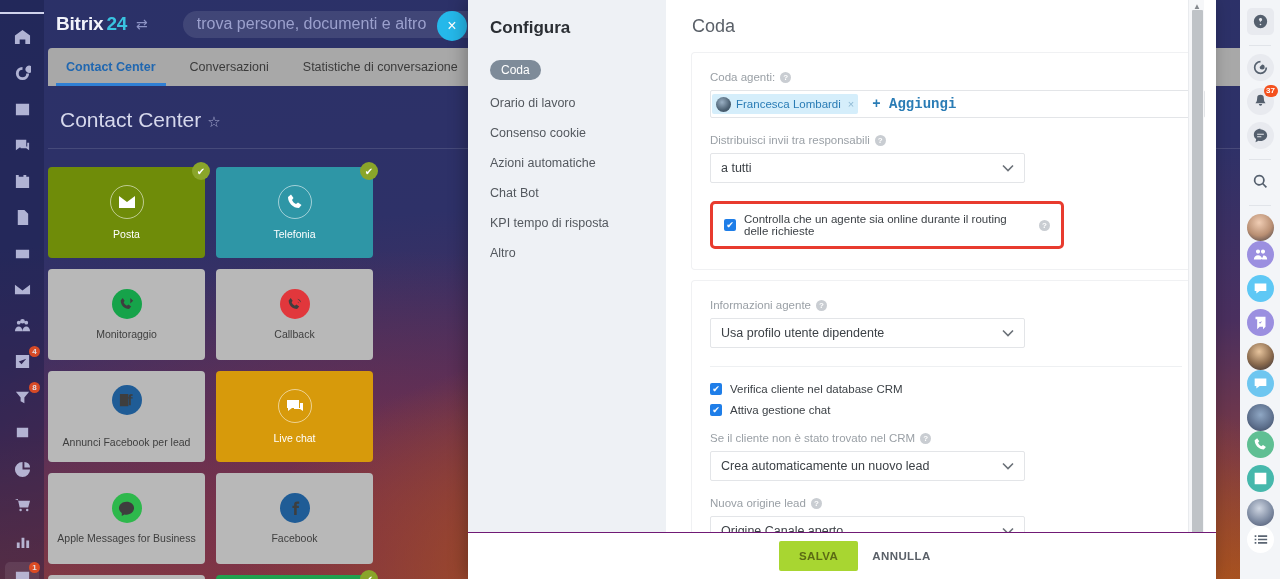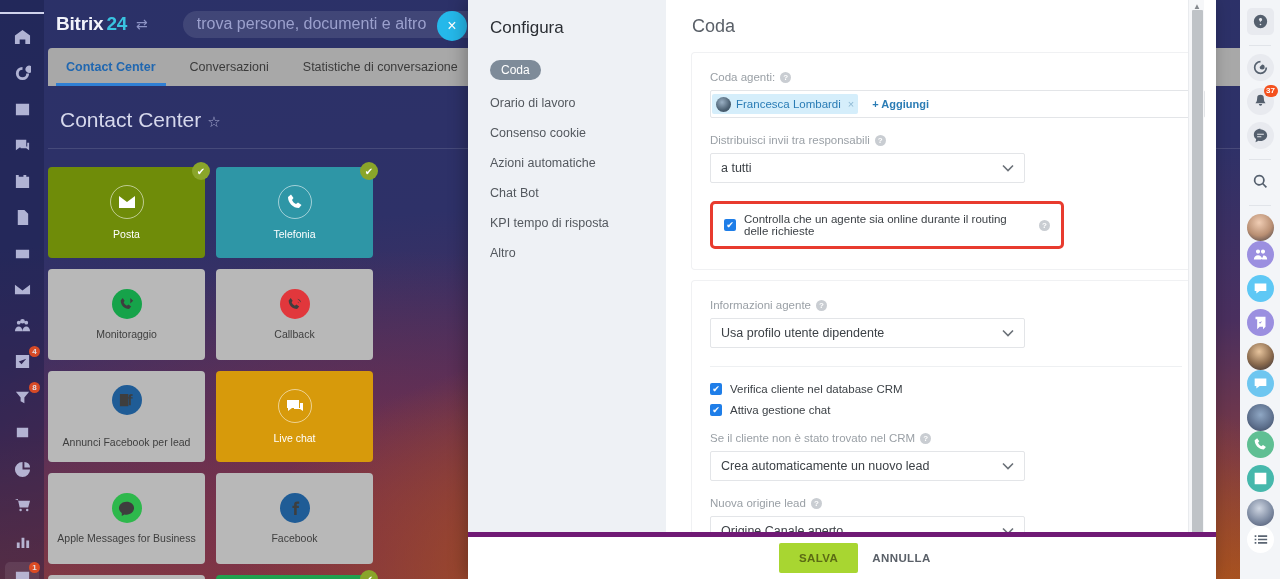--- a/index.html
+++ b/index.html
@@ -140,21 +140,21 @@
   #modal {
     position: absolute; left: 468px; top: 0; width: 748px; height: 579px;
     background: #ffffff; box-shadow: -3px 0 16px rgba(0,0,0,.28);
     display: flex; flex-direction: column;
   }
   #modal-body { flex: 1; display: flex; overflow: hidden; position: relative; }
 
   #modal-nav {
     width: 198px; background: #eef1f5; padding: 18px 0 0 22px; flex: none;
   }
-  #modal-nav h2 { font-size: 17px; color: #2a2e33; font-weight: normal; margin-bottom: 22px; }
+  #modal-nav h2 { font-size: 17px; color: #2a2e33; font-weight: bold; margin-bottom: 22px; }
   .nav-item {
     font-size: 12.5px; color: #53585e; padding: 7px 0; margin-bottom: 2px;
   }
   .nav-item.active {
     display: inline-block; background: #7e8b99; color: #fff; border-radius: 12px;
     padding: 3px 11px; font-size: 12px; margin-bottom: 9px;
   }
 
   #modal-main { flex: 1; padding: 16px 16px 0 26px; overflow: hidden; position: relative; }
   #modal-main h1 { font-size: 18px; color: #5a6068; font-weight: 400; margin-bottom: 16px; }
@@ -178,21 +178,21 @@
   .chip {
     height: 20px; background: #d5eefb; border-radius: 2px; display: flex;
     align-items: center; padding: 0 4px; gap: 5px;
   }
   .chip-av {
     width: 15px; height: 15px; border-radius: 50%;
     background: radial-gradient(circle at 40% 35%, #9ab0c4, #4c6173 60%, #2f4355);
   }
   .chip-name { font-size: 11.5px; color: #2a7cb5; }
   .chip-x { font-size: 11px; color: #8fb9d3; margin-left: 2px; }
-  .add-link { font-size: 11px; color: #2a7cb5; font-weight: bold; margin-left: 14px; }
+  .add-link { font-size: 14px; color: #2a7cb5; font-weight: bold; margin-left: 14px; font-family: Liberation Mono, monospace; }
 
   .select {
     height: 30px; width: 315px; border: 1px solid #e3e5e8; border-radius: 2px;
     display: flex; align-items: center; justify-content: space-between;
     padding: 0 10px; font-size: 12.5px; color: #3c4146; background: #fff;
   }
   .chev { color: #7b8087; font-size: 11px; }
 
   .hl-wrap {
     margin-top: 18px; border: 3px solid #e83b2e; border-radius: 5px;
@@ -202,21 +202,21 @@
     width: 12px; height: 12px; background: #1f7ee8; border-radius: 2px; flex: none;
     display: flex; align-items: center; justify-content: center;
     color: #fff; font-size: 9px; line-height: 1;
   }
   .cbx-label { font-size: 11.5px; color: #3c4146; }
 
   .card-divider { height: 1px; background: #eef0f2; margin: 18px 0 16px; }
   .cb-row { display: flex; align-items: center; gap: 8px; margin-bottom: 9px; }
 
   #modal-footer {
-    height: 47px; background: #fff; border-top: 5px solid #701a75;
+    height: 47px; background: #fff; border-top: 1px solid #701a75;
     display: flex; align-items: center; padding-left: 311px; gap: 14px; flex: none;
   }
   #save-btn {
     background: #a8d631; color: #5b6b14; font-size: 11.5px; font-weight: bold;
     letter-spacing: .4px; border-radius: 2px; padding: 9px 20px;
   }
   #cancel-btn { font-size: 11.5px; color: #5a6068; font-weight: bold; letter-spacing: .4px; }
 
   
   #scroll-track {

